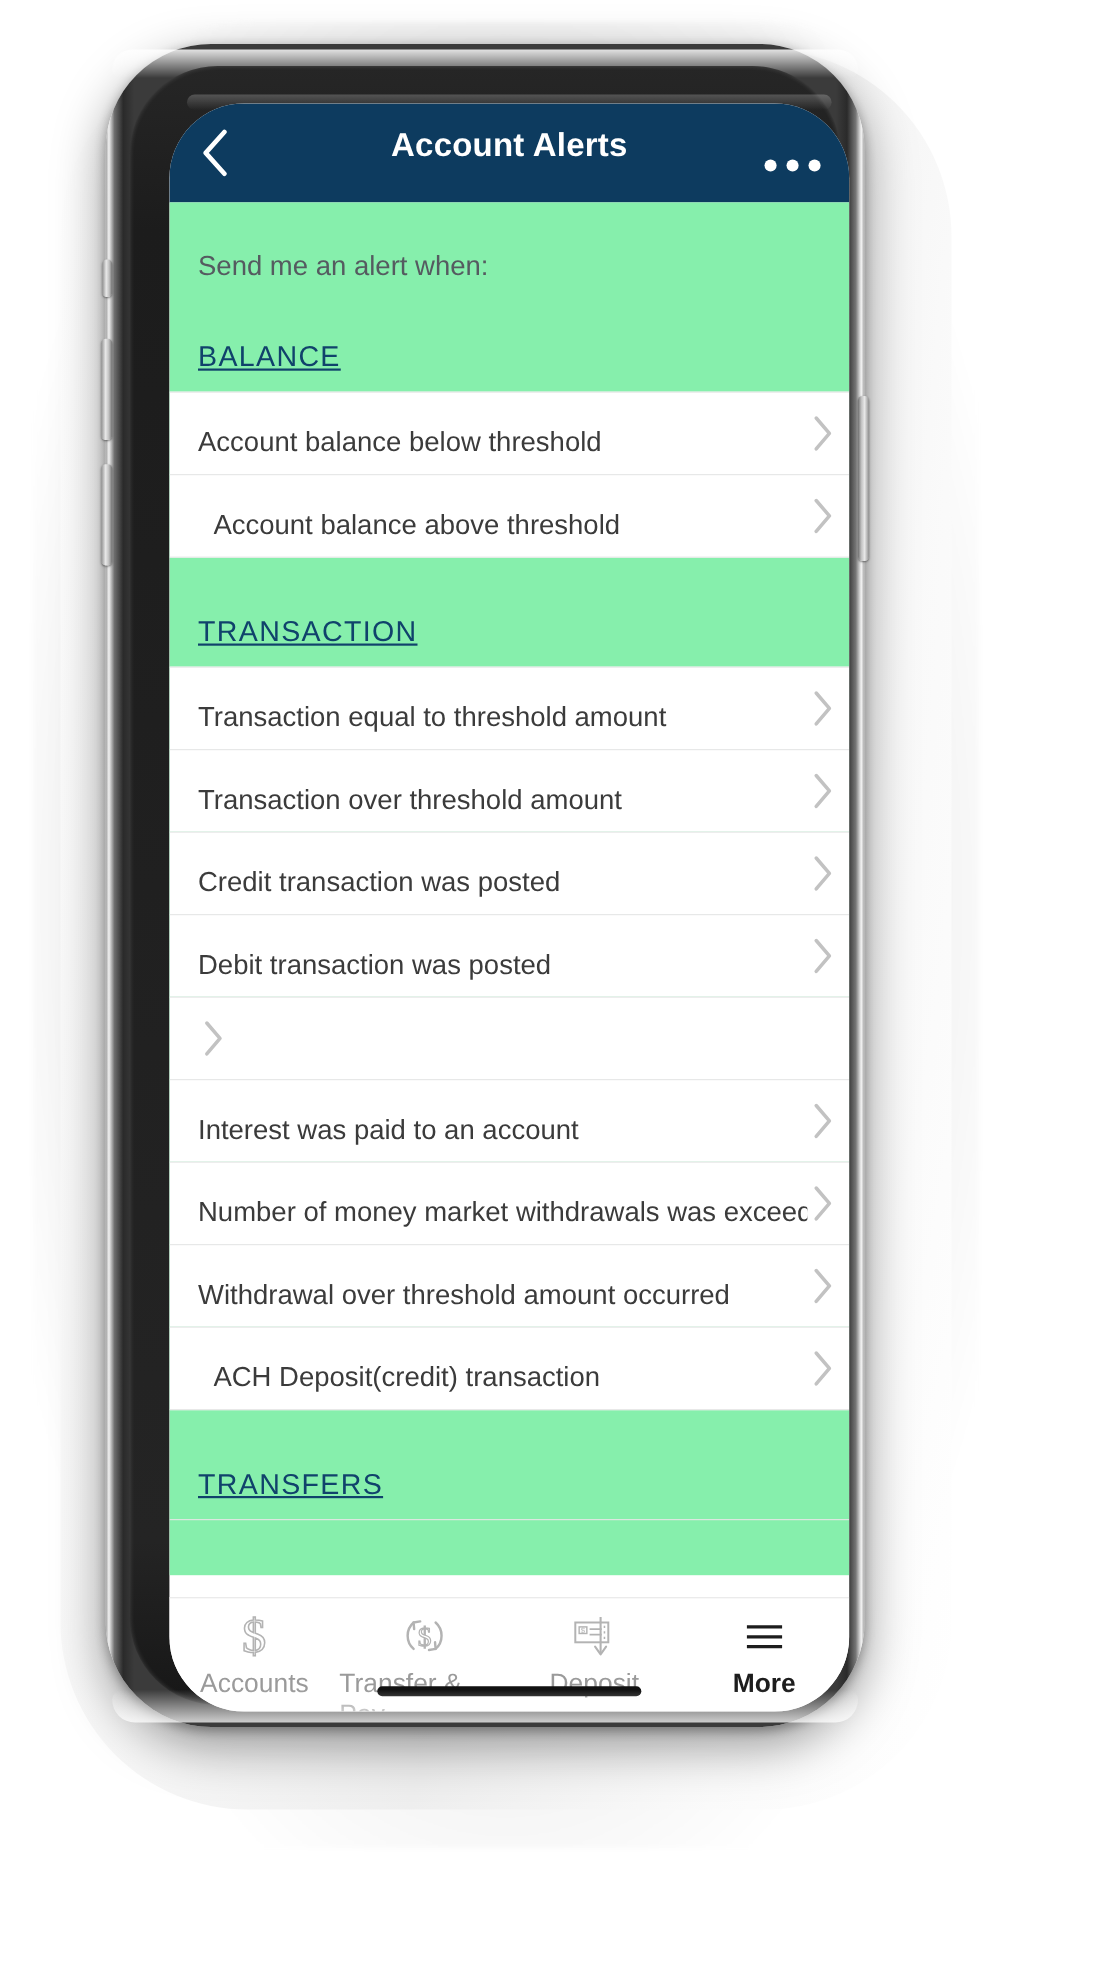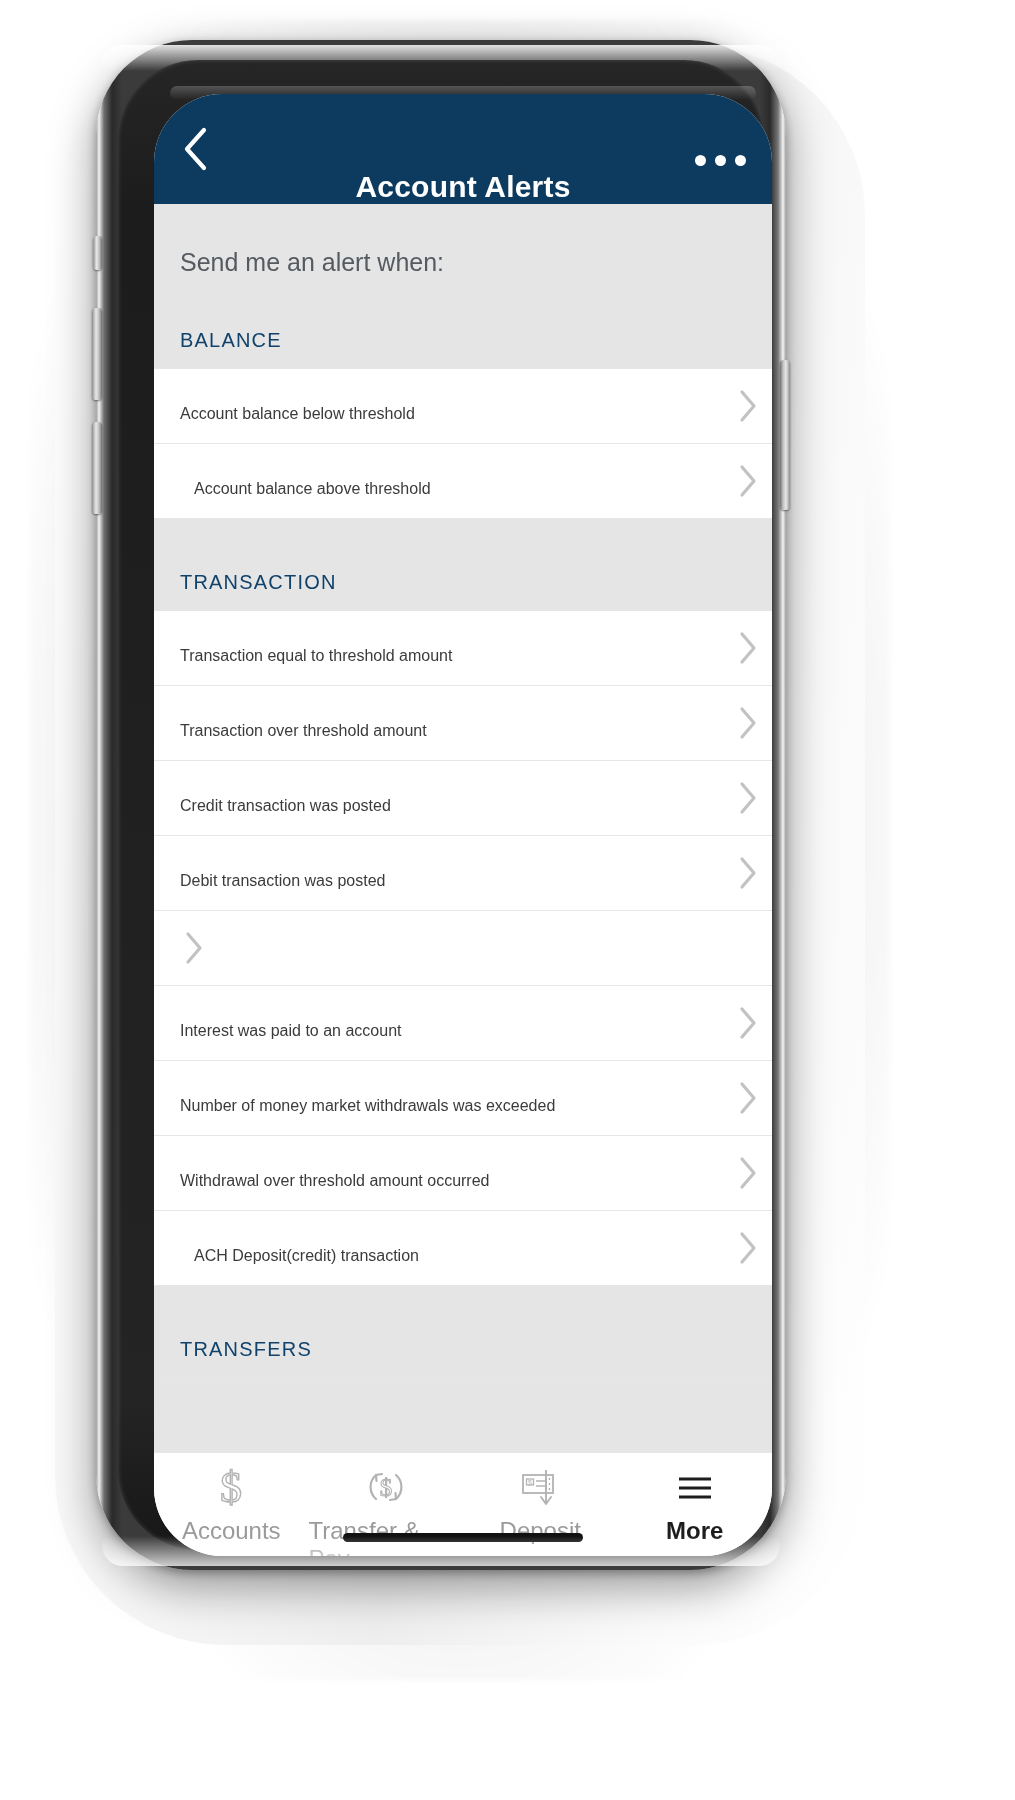--- a/index.html
+++ b/index.html
@@ -71,22 +71,22 @@
   
   .screen{
     position:absolute;left:36px;top:34px;width:618px;height:1462px;
     border-radius:68px;
     background:#ffffff;
     overflow:hidden;
   }
 
   
   .navbar{
-    position:relative;height:110px;background:#0d3b5f;
-    display:flex;align-items:flex-end;
+    position:relative;height:90px;background:#0d3b5f;
+    display:flex;align-items:flex-start;
   }
   .nav-back{
     position:absolute;left:18px;top:50%;transform:translateY(-50%);
     width:46px;height:60px;display:flex;align-items:center;justify-content:center;
     cursor:pointer;
   }
   .nav-back svg{display:block;}
   .nav-title{
     flex:1;text-align:center;color:#ffffff;font-size:30px;font-weight:600;
     letter-spacing:.2px;padding-top:22px;
@@ -94,37 +94,38 @@
   .nav-more{
     position:absolute;right:22px;top:50%;transform:translateY(-50%);
     margin-top:11px;
     width:60px;height:40px;display:flex;align-items:center;justify-content:center;
     gap:9px;cursor:pointer;
   }
   .nav-more i{width:11px;height:11px;border-radius:50%;background:#fff;display:block;}
 
   
   .content{
-    position:relative;height:1248px;background:#e5e5e5;overflow:hidden;
+    position:relative;height:1248px;background:#86efac;overflow:hidden;
   }
   .lead{
     font-size:25px;color:#555b60;padding:44px 0 0 26px;
   }
   .sec-head{
-    font-size:20px;color:#10426b;letter-spacing:1.2px;
+    font-size:26px;color:#10426b;letter-spacing:1.2px;
     padding:52px 0 16px 26px;
+    text-decoration:underline;
   }
   .row{
     display:flex;align-items:center;justify-content:space-between;
     height:74px;padding:0 14px 0 26px;
     border-top:1px solid #e6e6e6;
     background:#ffffff;cursor:pointer;
   }
   .row-label{
-    font-size:16px;color:#3b3b3b;white-space:nowrap;overflow:hidden;
+    font-size:25px;color:#3b3b3b;white-space:nowrap;overflow:hidden;
     flex:1;
     margin-top:16px;
   }
   .chev{flex:0 0 auto;margin-left:4px;display:block;}
   .row.last{border-bottom:1px solid #e6e6e6;padding-left:40px;}
   .sec-divider{border-top:1px solid #e6e6e6;}
 
   
   .tabbar{
     position:absolute;left:0;bottom:0;width:100%;height:104px;

